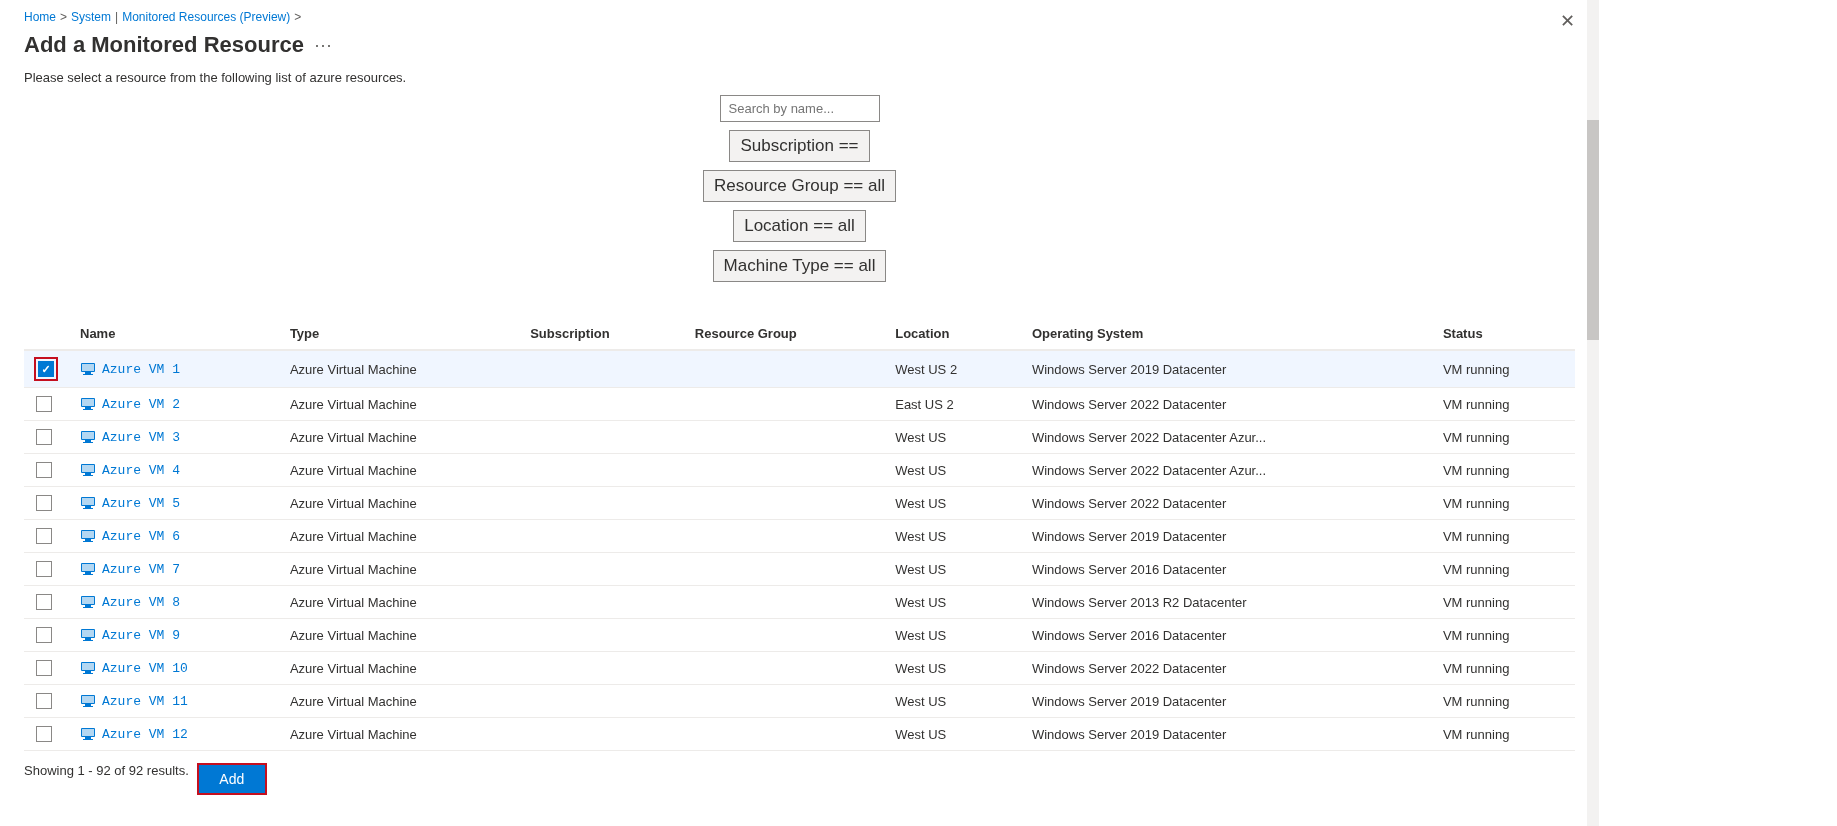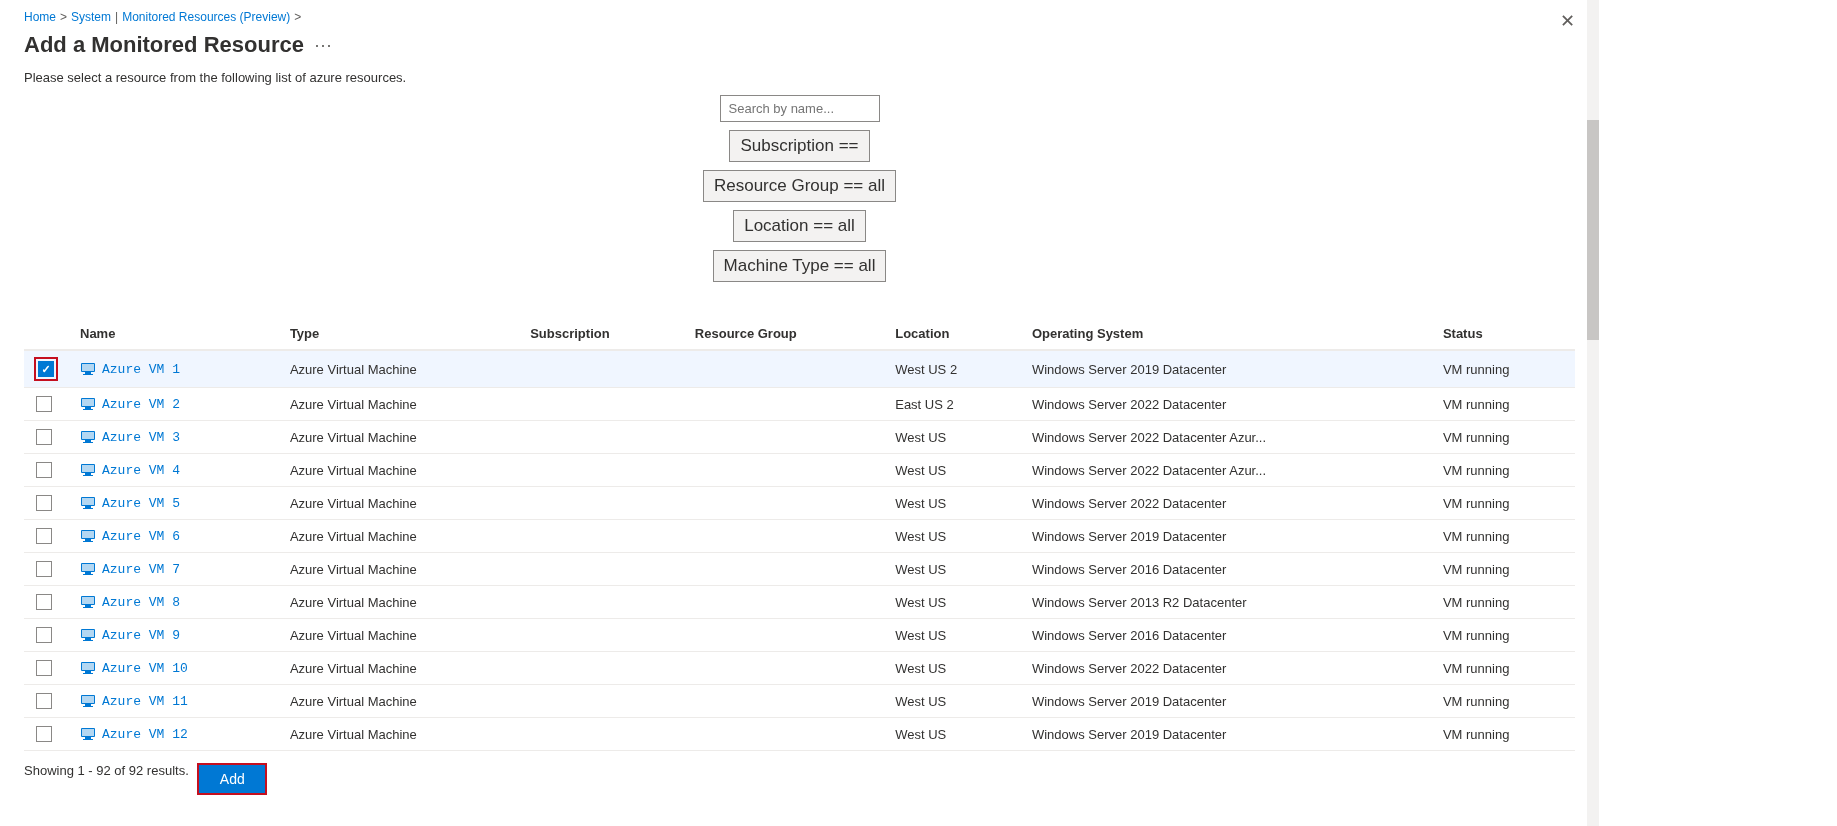--- a/index.html
+++ b/index.html
@@ -171,21 +171,20 @@
     }
     .add-btn {
       background: #0078d4;
       color: #fff;
       border: 2px solid #c50f1f;
       padding: 6px 20px;
       font-size: 14px;
       font-weight: 500;
       cursor: pointer;
       width: 70px;
-      text-align: right;
     }
     
     .scroll-track {
       position: absolute;
       right: 0;
       top: 0;
       bottom: 0;
       width: 12px;
       background: #f3f2f1;
     }

